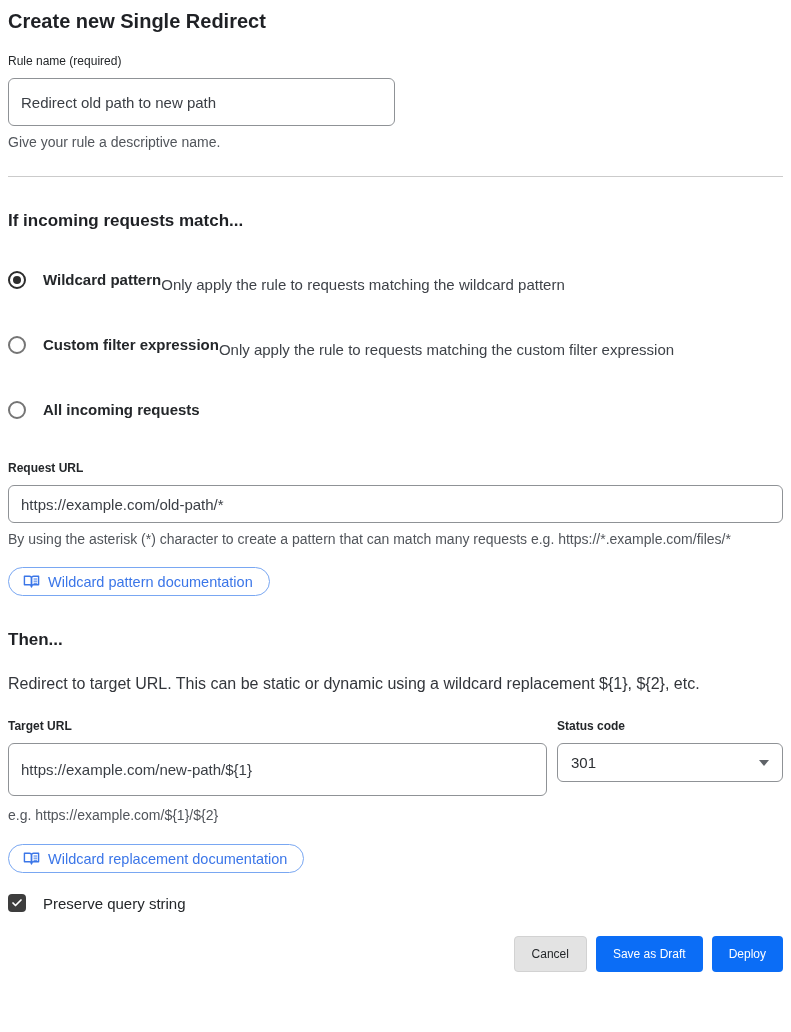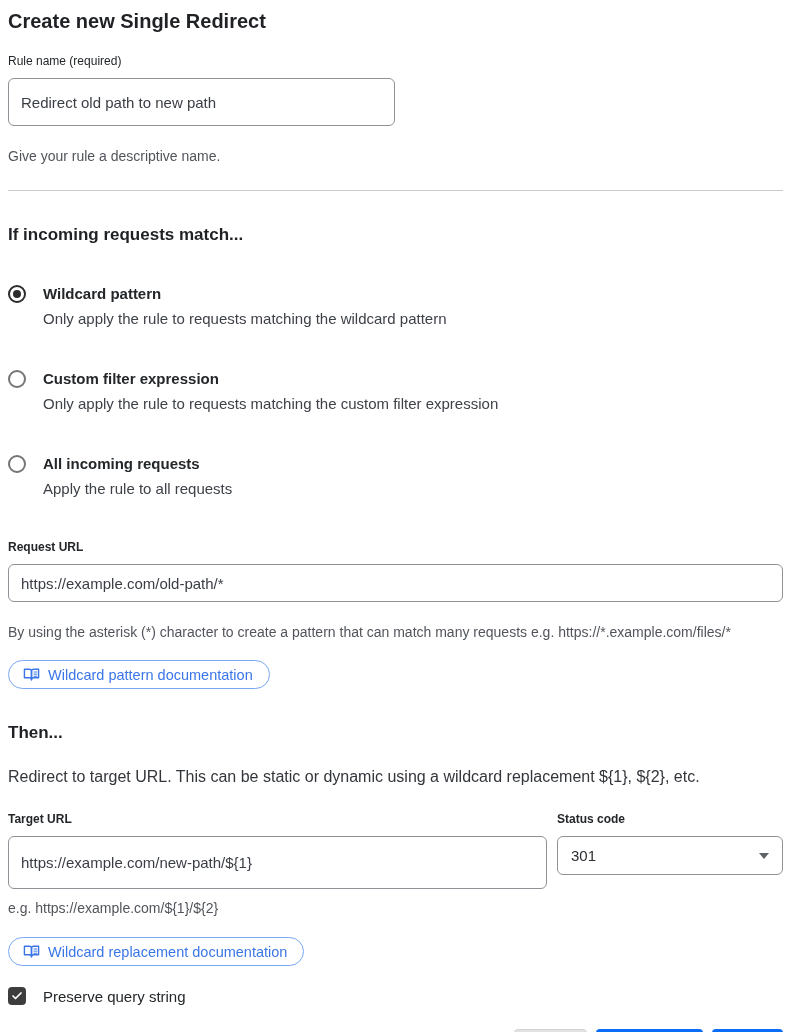--- a/index.html
+++ b/index.html
@@ -40,21 +40,21 @@
     color: #3a3e44;
     background: #fff;
     outline: none;
   }
   .text-input.rule-name { width: 387px; }
   .text-input.full { width: 100%; height: 38px; }
   .help-text {
     font-size: 14px;
     line-height: 23px;
     color: #51555b;
-    margin-top: 19px;
+    margin-top: 5px;
     max-width: 783px;
   }
   .divider {
     border: none;
     border-top: 1px solid #cbcbcb;
     margin-top: 22px;
   }
   .section-heading {
     font-size: 17px;
     line-height: 22px;
@@ -80,21 +80,21 @@
     background: #fff;
   }
   .radio-circle.checked { border-color: #2d2d2d; }
   .radio-circle.checked::after {
     content: "";
     position: absolute;
     inset: 3px;
     border-radius: 50%;
     background: #2d2d2d;
   }
-  .radio-texts { display: flex; flex-direction: column; }
+  .radio-texts { display: flex; }
   .radio-label {
     font-size: 15px;
     line-height: 20px;
     font-weight: 700;
     color: #24272a;
   }
   .radio-desc {
     font-size: 15px;
     line-height: 20px;
     color: #3e4248;
@@ -223,21 +223,20 @@
       <span class="radio-texts">
         <span class="radio-label">Custom filter expression</span>
         <span class="radio-desc">Only apply the rule to requests matching the custom filter expression</span>
       </span>
     </div>
 
     <div class="radio-option">
       <span class="radio-circle"></span>
       <span class="radio-texts">
         <span class="radio-label">All incoming requests</span>
-        <span class="radio-desc">Apply the rule to all requests</span>
       </span>
     </div>
 
   </div>
 
   <div class="field-label strong" style="margin-top:38px;">Request URL</div>
   <input class="text-input full" type="text" value="https://example.com/old-path/*" style="">
   <div class="help-text">By using the asterisk (*) character to create a pattern that can match many requests e.g. https://*.example.com/files/*</div>
 
   <button class="doc-button">

